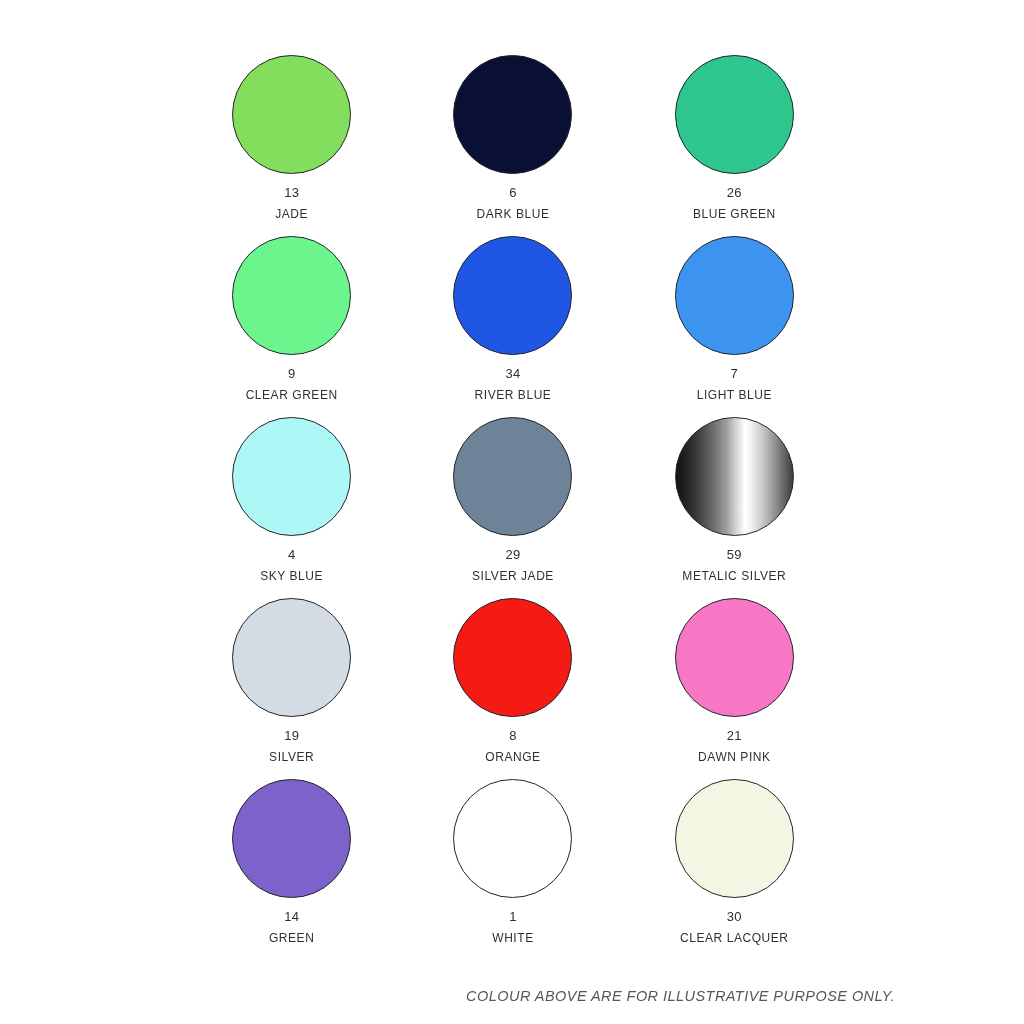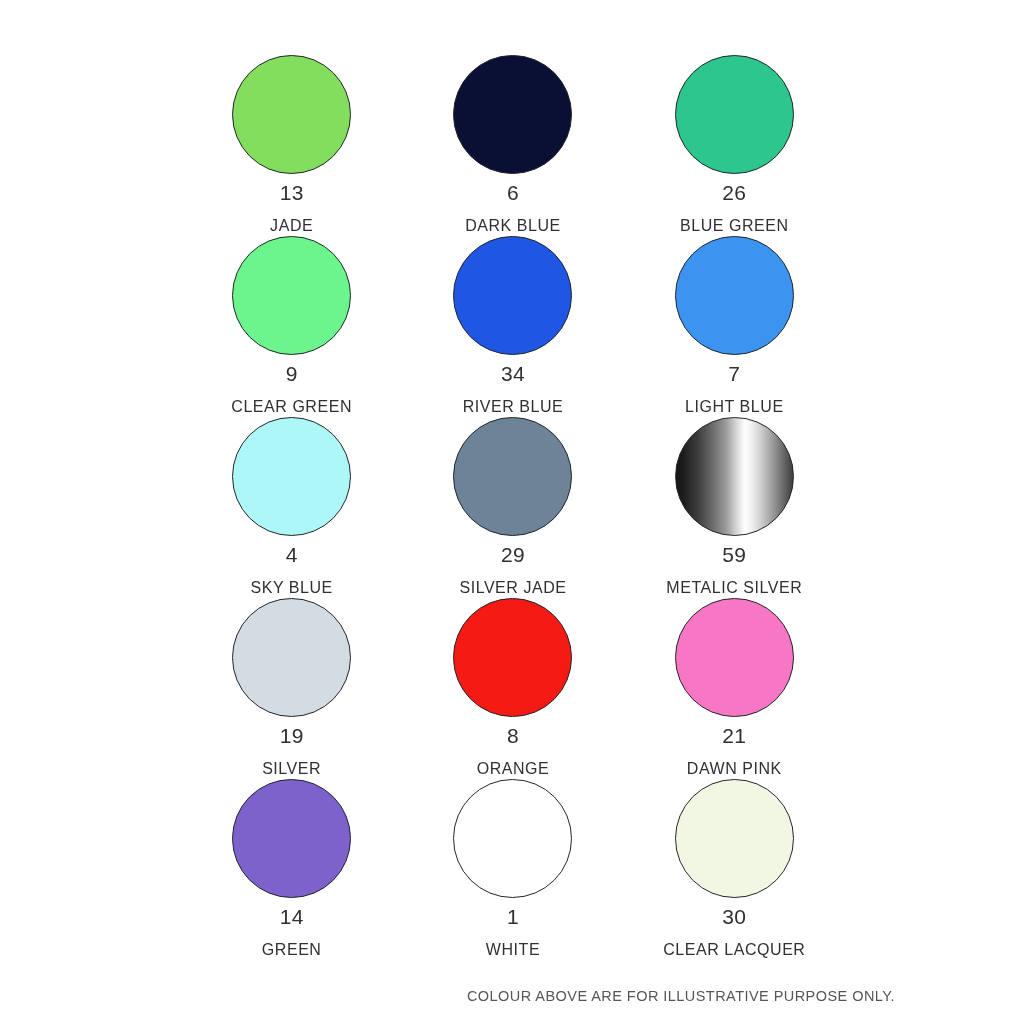--- a/index.html
+++ b/index.html
@@ -47,44 +47,45 @@
     height: 119px;
     border-radius: 50%;
     box-sizing: border-box;
     border: 1.6px solid #24262b;
     background: #ffffff;
     flex: 0 0 auto;
   }
 
   .swatch-code {
     margin-top: 9px;
-    font-size: 21px;
+    font-size: 13px;
     line-height: 19px;
     letter-spacing: 0.3px;
     color: #2f3035;
     text-align: center;
     white-space: nowrap;
   }
 
   .swatch-label {
-    margin-top: 14px;
-    font-size: 16px;
+    margin-top: 2px;
+    font-size: 12px;
     line-height: 20px;
     letter-spacing: 0.55px;
     color: #2f3035;
     text-align: left;
     white-space: nowrap;
   }
 
   #disclaimer {
     position: absolute;
     right: 129px;
     top: 996px;
     transform: translateY(-50%);
     font-size: 14.5px;
+    font-style: italic;
     letter-spacing: 0.45px;
     color: #55565c;
     white-space: nowrap;
   }
 </style>
 </head>
 <body>
 
 <div id="swatch-sheet">
 

